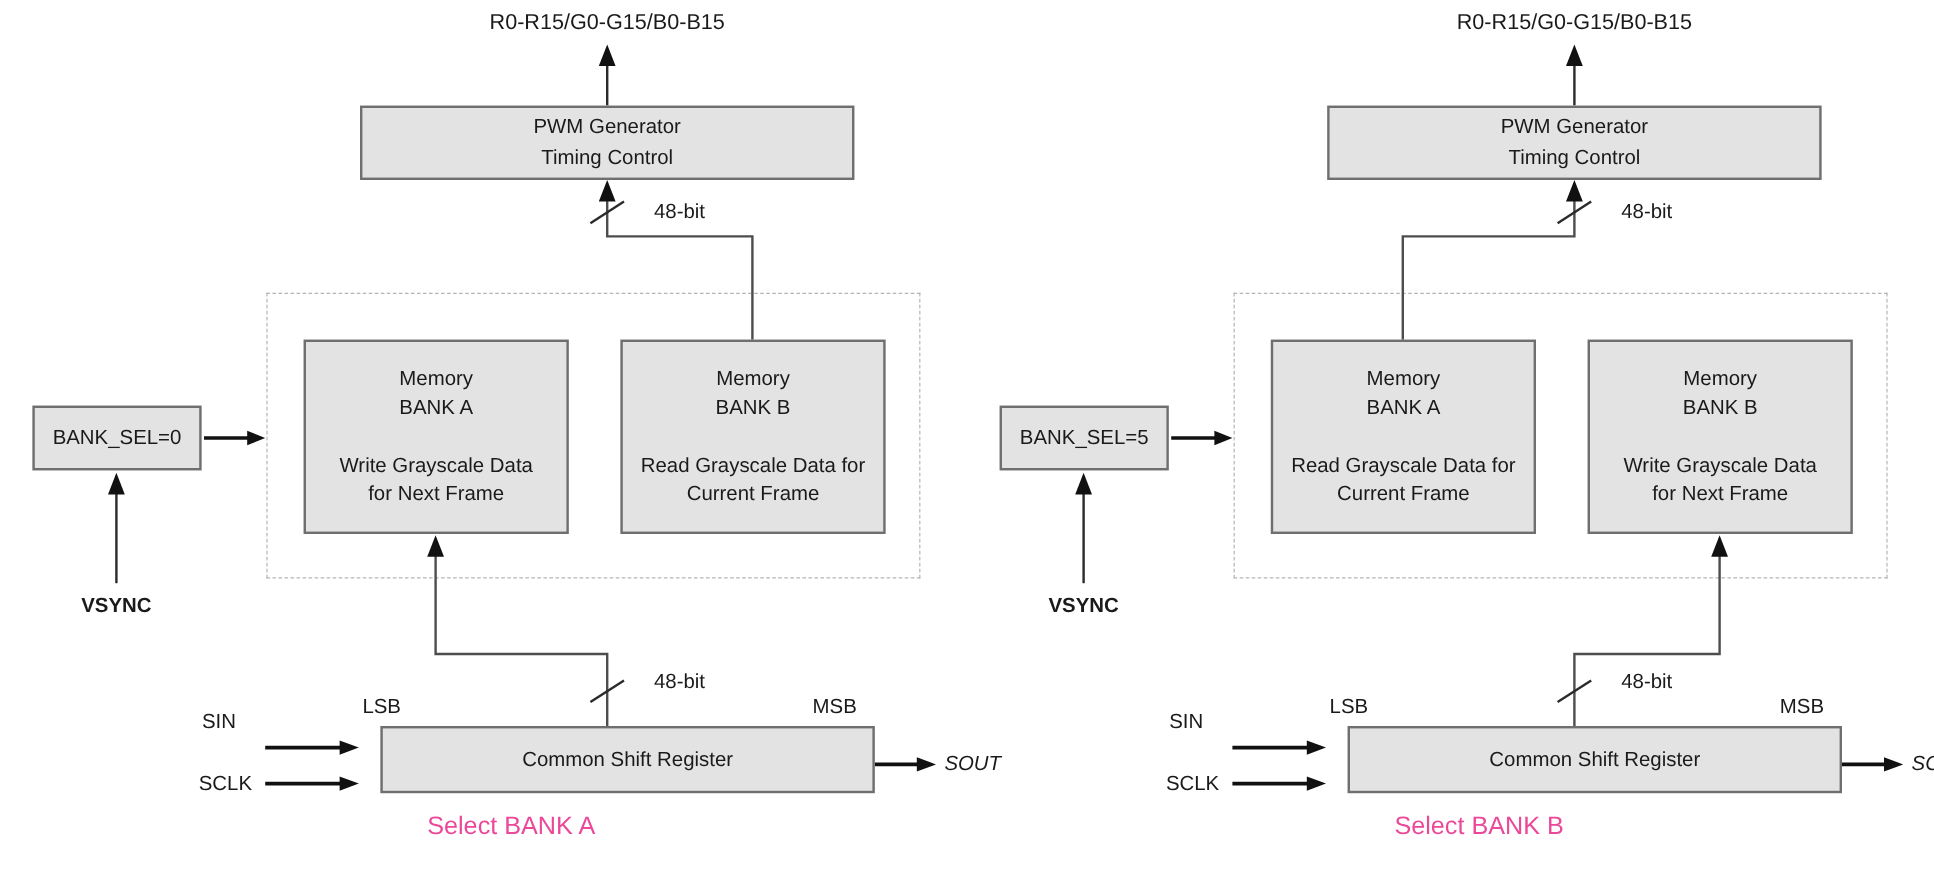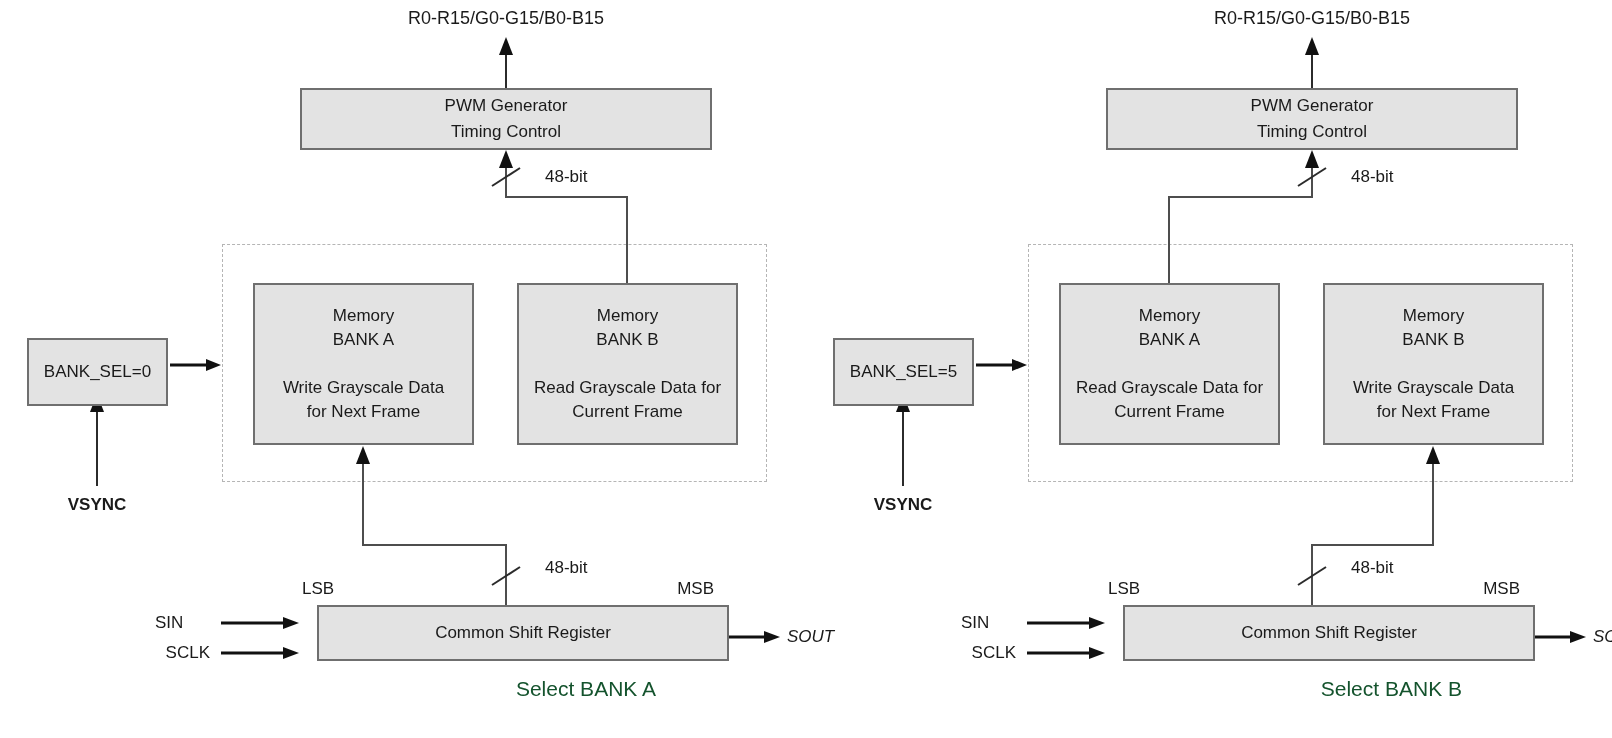--- a/index.html
+++ b/index.html
@@ -28,49 +28,49 @@
     border: 2px solid #6f6f6f;
     box-sizing: border-box;
     display: flex; flex-direction: column;
     align-items: center; justify-content: center;
     text-align: center;
     font-size: 17px; line-height: 24px;
   }
   .pwm-box   { left: 275px; top: 88px;  width: 412px; height: 62px; line-height: 26px; }
   .bank-a    { left: 228px; top: 283px; width: 221px; height: 162px; }
   .bank-b    { left: 492px; top: 283px; width: 221px; height: 162px; }
-  .sel-box   { left: 2px;   top: 338px; width: 141px; height: 68px; }
+  .sel-box   { left: 2px;   top: 338px; width: 141px; height: 54px; }
   .sr-box    { left: 292px; top: 605px; width: 412px; height: 56px; }
   .bgap { height: 24px; }
   .dashed-region {
     position: absolute; z-index: 0;
     left: 197px; top: 244px; width: 545px; height: 238px;
     border: 1px dashed #b5b5b5;
     box-sizing: border-box;
   }
   .lbl {
     position: absolute; z-index: 2;
     font-size: 17px; line-height: 21px;
     white-space: nowrap;
   }
   .out-label   { left: 303px; top: 6px;   width: 356px; text-align: center; font-size: 18px; line-height: 24px; }
   .bus-upper   { left: 520px; top: 166px; }
   .bus-lower   { left: 520px; top: 557px; }
   .lsb-label   { left: 277px; top: 578px; }
   .msb-label   { left: 637px; top: 578px; width: 52px; text-align: right; }
   .vsync-label { left: 22px;  top: 494px; width: 100px; text-align: center; font-weight: bold; }
-  .sin-label   { left: 130px; top: 612px; width: 55px; text-align: left; }
+  .sin-label   { left: 130px; top: 591px; width: 55px; text-align: center; }
   .sclk-label  { left: 120px; top: 642px; width: 65px; text-align: right; }
   .sout-label  { left: 762px; top: 626px; font-style: italic; }
   .caption {
     position: absolute; z-index: 2;
     left: 331px; top: 674px; width: 300px;
-    text-align: right;
+    text-align: left;
     font-size: 21px; line-height: 30px;
-    color: #14532d;
+    color: #ec4899;
   }
 </style>
 </head>
 <body>
 
 <div class="diagram left">
 
   <svg class="wires" width="806" height="738" viewBox="0 0 806 738">
 
     <line class="wire" x1="481" y1="88" x2="481" y2="52"></line>

